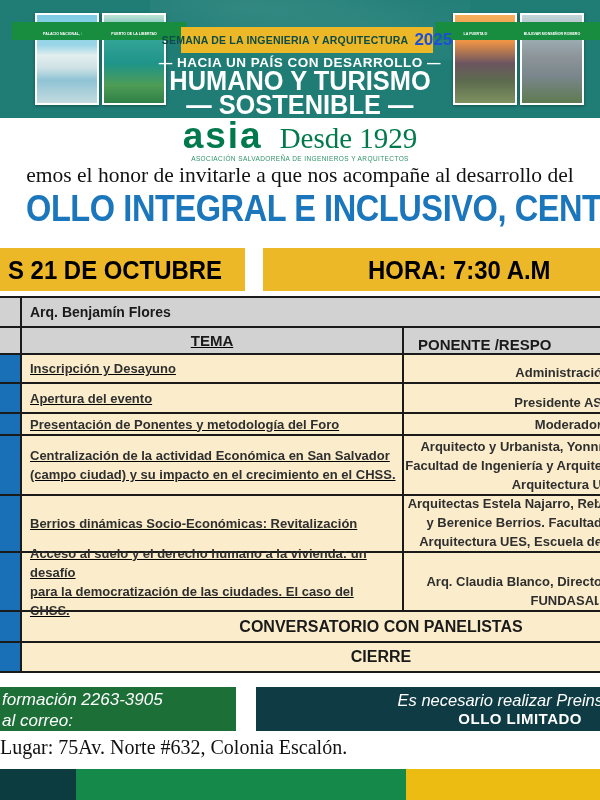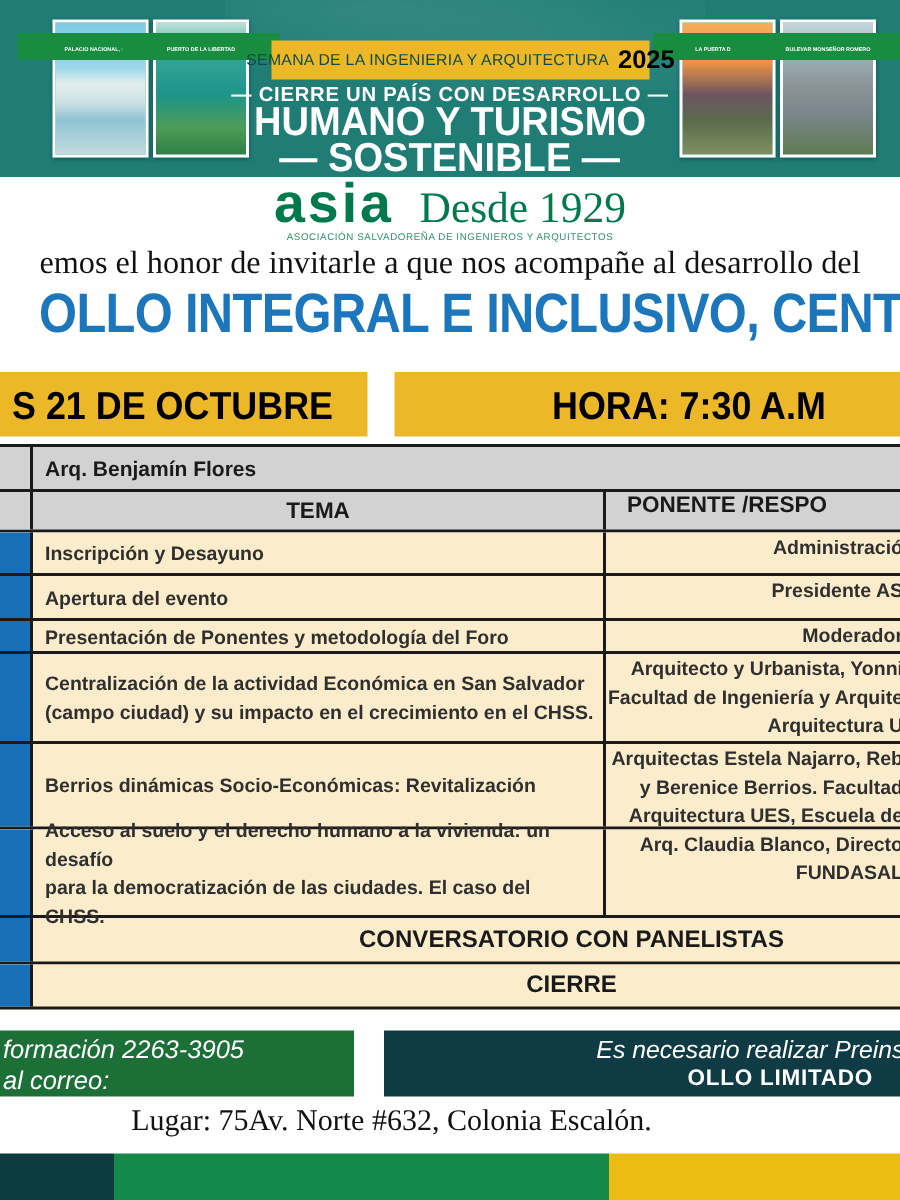--- a/index.html
+++ b/index.html
@@ -16,22 +16,22 @@
     box-shadow:0 1px 3px rgba(0,0,0,.35);}
   .card1{left:35px;background:linear-gradient(180deg,#7ECBE4 0%,#9AD6E8 34%,#E3EEEE 46%,#CFE2E5 60%,#8FC3D4 74%,#C3DBDF 100%);}
   .card2{left:102px;background:linear-gradient(180deg,#BFE3D8 0%,#37A598 25%,#1E948A 55%,#4E9C55 80%,#2E7F46 100%);}
   .card3{left:453px;background:linear-gradient(180deg,#F5AE5C 0%,#EF9345 30%,#6B5560 55%,#5C6B4E 75%,#7E9160 100%);}
   .card4{left:520px;background:linear-gradient(180deg,#C5D6DB 0%,#9FB3B8 22%,#8C9499 48%,#79868B 70%,#5E7A50 100%);}
   .card-badge{position:absolute;top:7px;left:50%;transform:translateX(-50%);
     background:#188C3F;color:#fff;white-space:nowrap;padding:1px 2px;line-height:1;}
   .card-badge span{display:inline-block;font-size:8px;font-weight:bold;transform:scale(.45);transform-origin:center;}
   .banner{left:181px;top:27px;width:252px;height:26px;background:#EDB827;
     display:flex;align-items:center;justify-content:center;gap:6px;}
-  .banner-title{font-size:10.5px;font-weight:normal;color:#0D4B46;letter-spacing:.2px;white-space:nowrap;}
-  .banner-year{font-size:17px;font-weight:bold;color:#000000;}
+  .banner-title{font-size:10.5px;font-weight:bold;color:#0D4B46;letter-spacing:.2px;white-space:nowrap;}
+  .banner-year{font-size:17px;font-weight:bold;color:#1d4ed8;}
   .tagline{left:0;top:55px;width:600px;text-align:center;color:#fff;font-weight:bold;font-size:13.5px;
     letter-spacing:.5px;white-space:nowrap;}
   .big-title{left:0;top:66px;width:600px;text-align:center;color:#fff;font-weight:bold;font-size:27px;
     white-space:nowrap;}
   .big-title>span{display:inline-block;transform:scaleX(.94);}
   .big-title2{top:90px;}
 
   
   .logo-row{left:0;top:116px;width:600px;height:40px;display:flex;align-items:baseline;justify-content:center;gap:17px;}
   .logo-asia{font-size:37px;font-weight:800;color:#007A4D;letter-spacing:2px;line-height:40px;}
@@ -53,41 +53,41 @@
   .bar-date .bar-text{left:8px;}
   .bar-hour .bar-text{left:105px;}
 
   
   .sched{left:0;top:296px;width:600px;border-top:2px solid #1A1A1A;}
   .trow{display:flex;border-bottom:2px solid #1A1A1A;box-sizing:border-box;background:#FBEDCB;}
   .trow.gray{background:#D2D2D2;}
   .c-blue{width:22px;flex:none;background:#1A70B6;border-right:2px solid #1A1A1A;box-sizing:border-box;}
   .trow.gray .c-blue{background:#D2D2D2;}
   .c-tema{width:382px;flex:none;box-sizing:border-box;display:flex;flex-direction:column;
-    justify-content:center;padding:0 6px 0 8px;border-right:2px solid #1A1A1A;}
-  .c-pon{flex:1;display:flex;flex-direction:column;justify-content:flex-start;align-items:flex-end;
-    padding-right:0;overflow:hidden;}
+    justify-content:center;padding:0 6px 0 8px;border-right:2px solid #1A1A1A;text-decoration:underline;}
+  .c-pon{flex:1;display:flex;flex-direction:column;justify-content:flex-end;align-items:flex-end;
+    padding-right:0;overflow:hidden;border-radius:11px;}
   .c-merge{flex:1;display:flex;align-items:center;padding-left:8px;}
   .cell-text{font-size:13px;font-weight:600;color:#2F2F2F;line-height:19px;}
   .c-tema .cell-text{text-align:left;}
   .c-pon .cell-text{text-align:right;margin-right:-2px;}
   .hdr-text{font-size:15px;font-weight:bold;color:#1A1A1A;}
   .c-tema.hdr{align-items:center;padding:0;}
   .c-pon.hdr{align-items:flex-start;padding-left:14px;}
   .mc-text{font-size:14px;font-weight:bold;color:#1A1A1A;}
   .wide-center{width:718px;flex:none;text-align:center;font-size:16px;font-weight:bold;color:#1A1A1A;}
 
   
   .foot-green{left:0;top:687px;width:236px;height:44px;background:#1C6F37;color:#fff;
     font-style:italic;font-size:17px;line-height:21px;padding:2px 0 4px 2px;box-sizing:border-box;overflow:hidden;}
   .foot-dark{left:256px;top:687px;width:344px;height:44px;background:#0F3C44;color:#fff;
     display:flex;flex-direction:column;align-items:flex-end;justify-content:center;box-sizing:border-box;overflow:hidden;}
   .foot-line1{font-style:italic;font-size:16.5px;white-space:nowrap;margin-right:-3px;}
   .foot-line2{font-weight:bold;font-size:15px;letter-spacing:.5px;margin-right:18px;}
-  .lugar{left:0;top:736px;width:522px;text-align:center;font-family:"Liberation Serif",serif;
+  .lugar{left:0;top:736px;width:522px;font-family:"Liberation Serif",serif;
     font-size:20px;color:#111;}
   .bb{top:769px;height:31px;}
   .bb-dark{left:0;width:76px;background:#0D3C40;}
   .bb-green{left:76px;width:330px;background:#15894A;}
   .bb-yellow{left:406px;width:194px;background:#EDBC13;}
 </style>
 </head>
 <body>
 
 <div class="page">
@@ -102,21 +102,21 @@
     <div class="abs photo-card card3">
       <div class="card-badge"><span>LA PUERTA DEL DIABLO</span></div>
     </div>
     <div class="abs photo-card card4">
       <div class="card-badge"><span>BULEVAR MONSEÑOR ROMERO</span></div>
     </div>
     <div class="abs banner">
       <span class="banner-title">SEMANA DE LA INGENIERIA Y ARQUITECTURA</span>
       <span class="banner-year">2025</span>
     </div>
-    <div class="abs tagline">— CIERRE UN PAÍS CON DESARROLLO —</div>
+    <div class="abs tagline">— HACIA UN PAÍS CON DESARROLLO —</div>
     <div class="abs big-title"><span>HUMANO Y TURISMO</span></div>
     <div class="abs big-title big-title2"><span>— SOSTENIBLE —</span></div>
   </div>
 
   <div class="abs logo-row">
     <span class="logo-asia">asia</span>
     <span class="logo-since">Desde 1929</span>
   </div>
   <div class="abs logo-caption">ASOCIACIÓN SALVADOREÑA DE INGENIEROS Y ARQUITECTOS</div>
 

